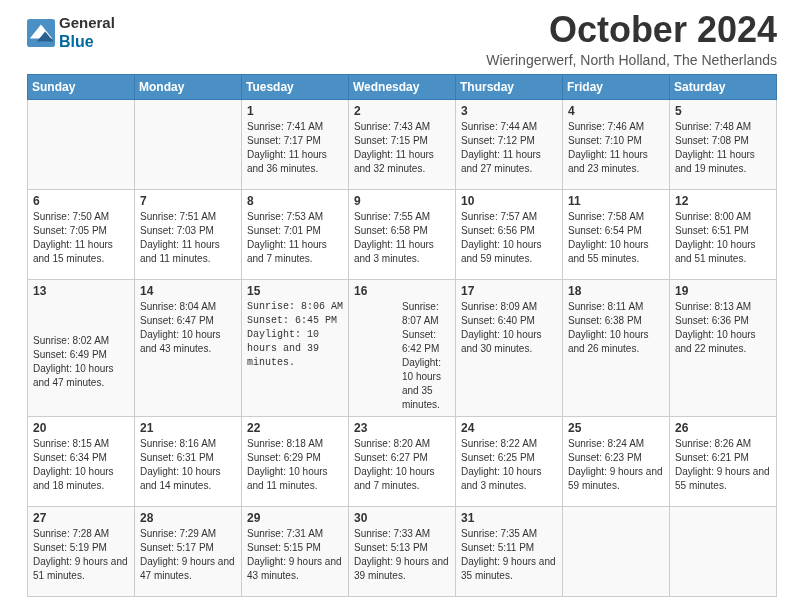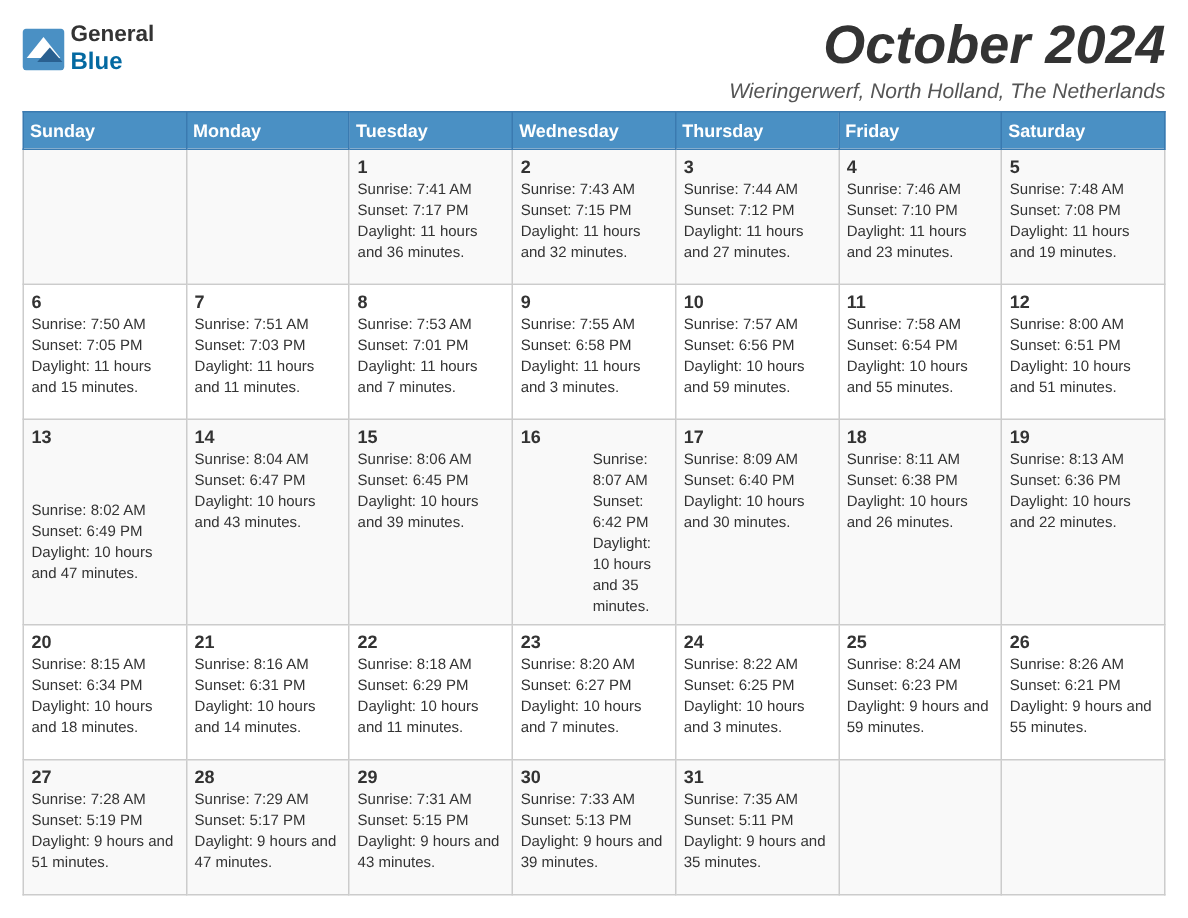--- a/index.html
+++ b/index.html
@@ -4,41 +4,40 @@
   <style>
     * { box-sizing: border-box; margin: 0; padding: 0; }
     body {
       font-family: Arial, sans-serif;
       background: #fff;
       width: 792px;
       min-height: 612px;
     }
     .page {
       width: 792px;
-      padding: 10px 15px 15px 15px;
+      padding: 10px 15px 15px 27px;
     }
     .header {
       display: flex;
       align-items: flex-start;
       justify-content: space-between;
       margin-bottom: 4px;
     }
     .logo {
       display: flex;
       align-items: center;
       margin-top: 4px;
     }
     .logo-icon {
       width: 28px;
       height: 28px;
       margin-right: 4px;
     }
     .title-block {
       text-align: right;
-      font-style: italic;
     }
     .month-title {
       font-size: 36px;
       font-weight: bold;
       color: #333;
       line-height: 1.1;
     }
     .location {
       font-size: 14px;
       color: #555;
@@ -211,21 +210,21 @@
 Daylight: 10 hours and 47 minutes.</div>
           </td>
           <td>
             <span class="day-num">14</span>
             <div class="day-info" style="white-space: pre-line;">Sunrise: 8:04 AM
 Sunset: 6:47 PM
 Daylight: 10 hours and 43 minutes.</div>
           </td>
           <td>
             <span class="day-num">15</span>
-            <div class="day-info" style="white-space: pre-line;">Sunrise: 8:06 AM
+            <div class="day-info" style="white-space: pre-line; font-family: Liberation Mono, monospace;">Sunrise: 8:06 AM
 Sunset: 6:45 PM
 Daylight: 10 hours and 39 minutes.</div>
           </td>
           <td>
             <span class="day-num">16</span>
             <div class="day-info" style="white-space: pre-line; margin-left: 48px;">Sunrise: 8:07 AM
 Sunset: 6:42 PM
 Daylight: 10 hours and 35 minutes.</div>
           </td>
           <td>

